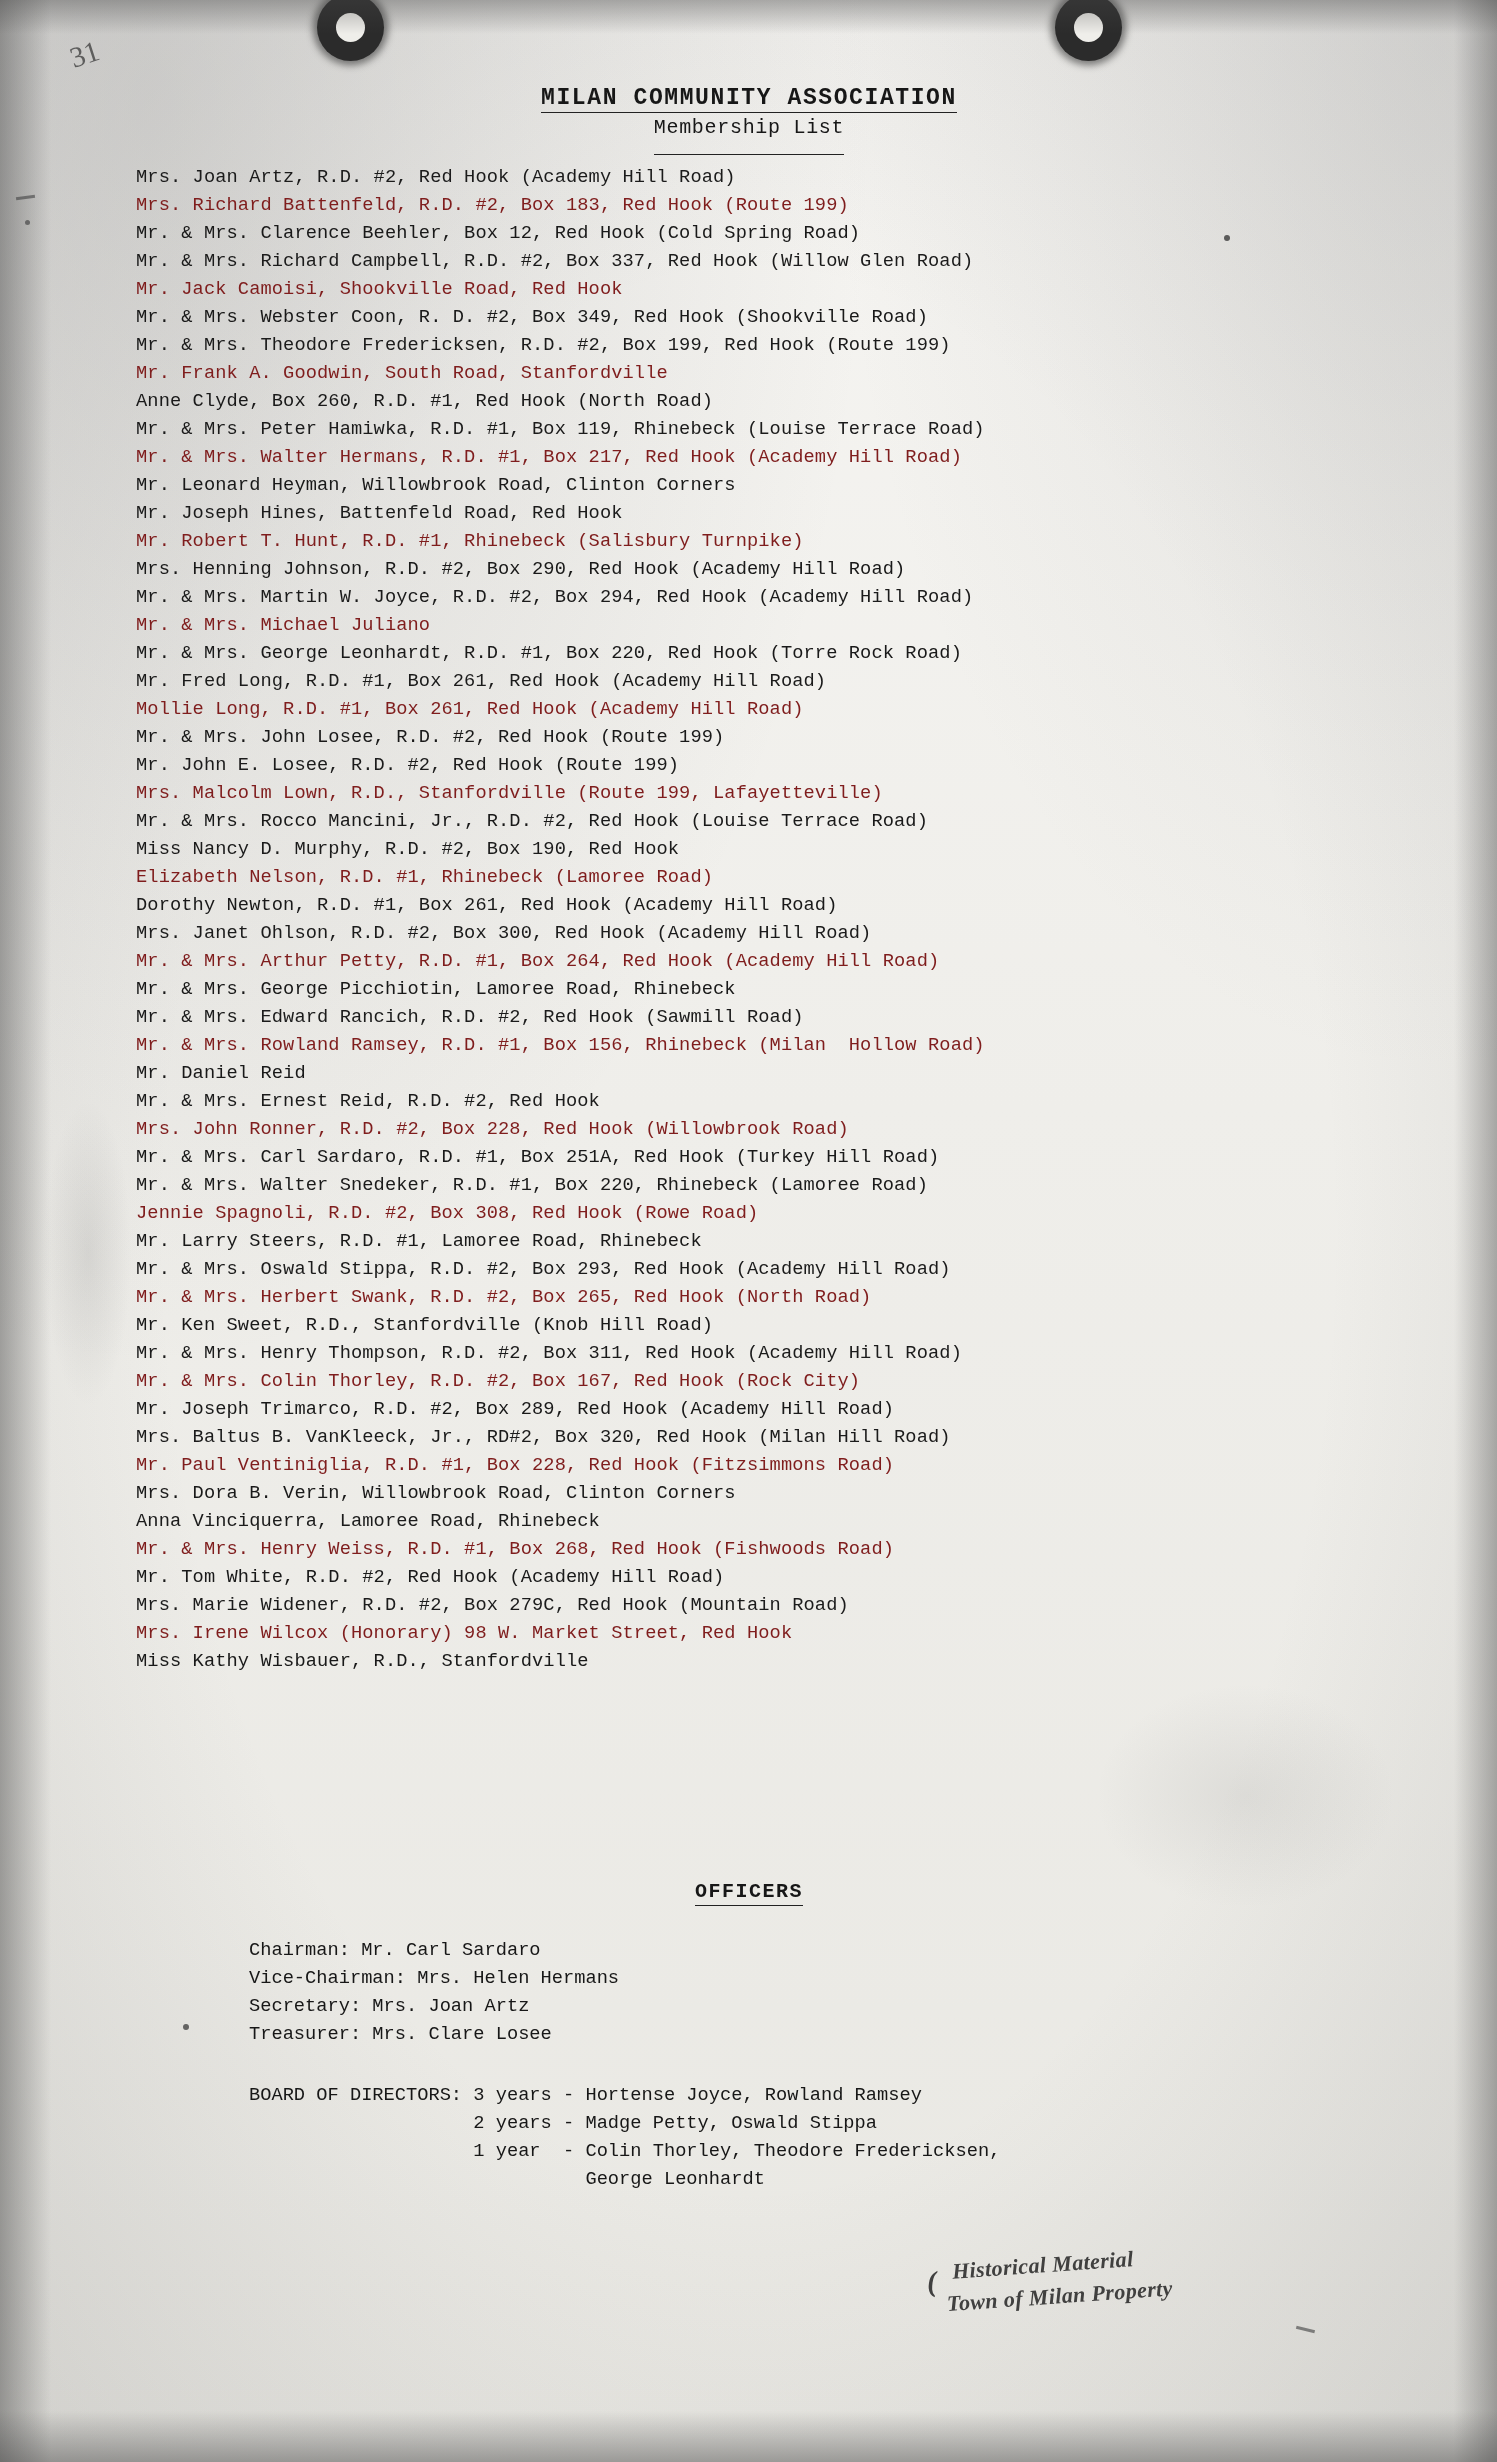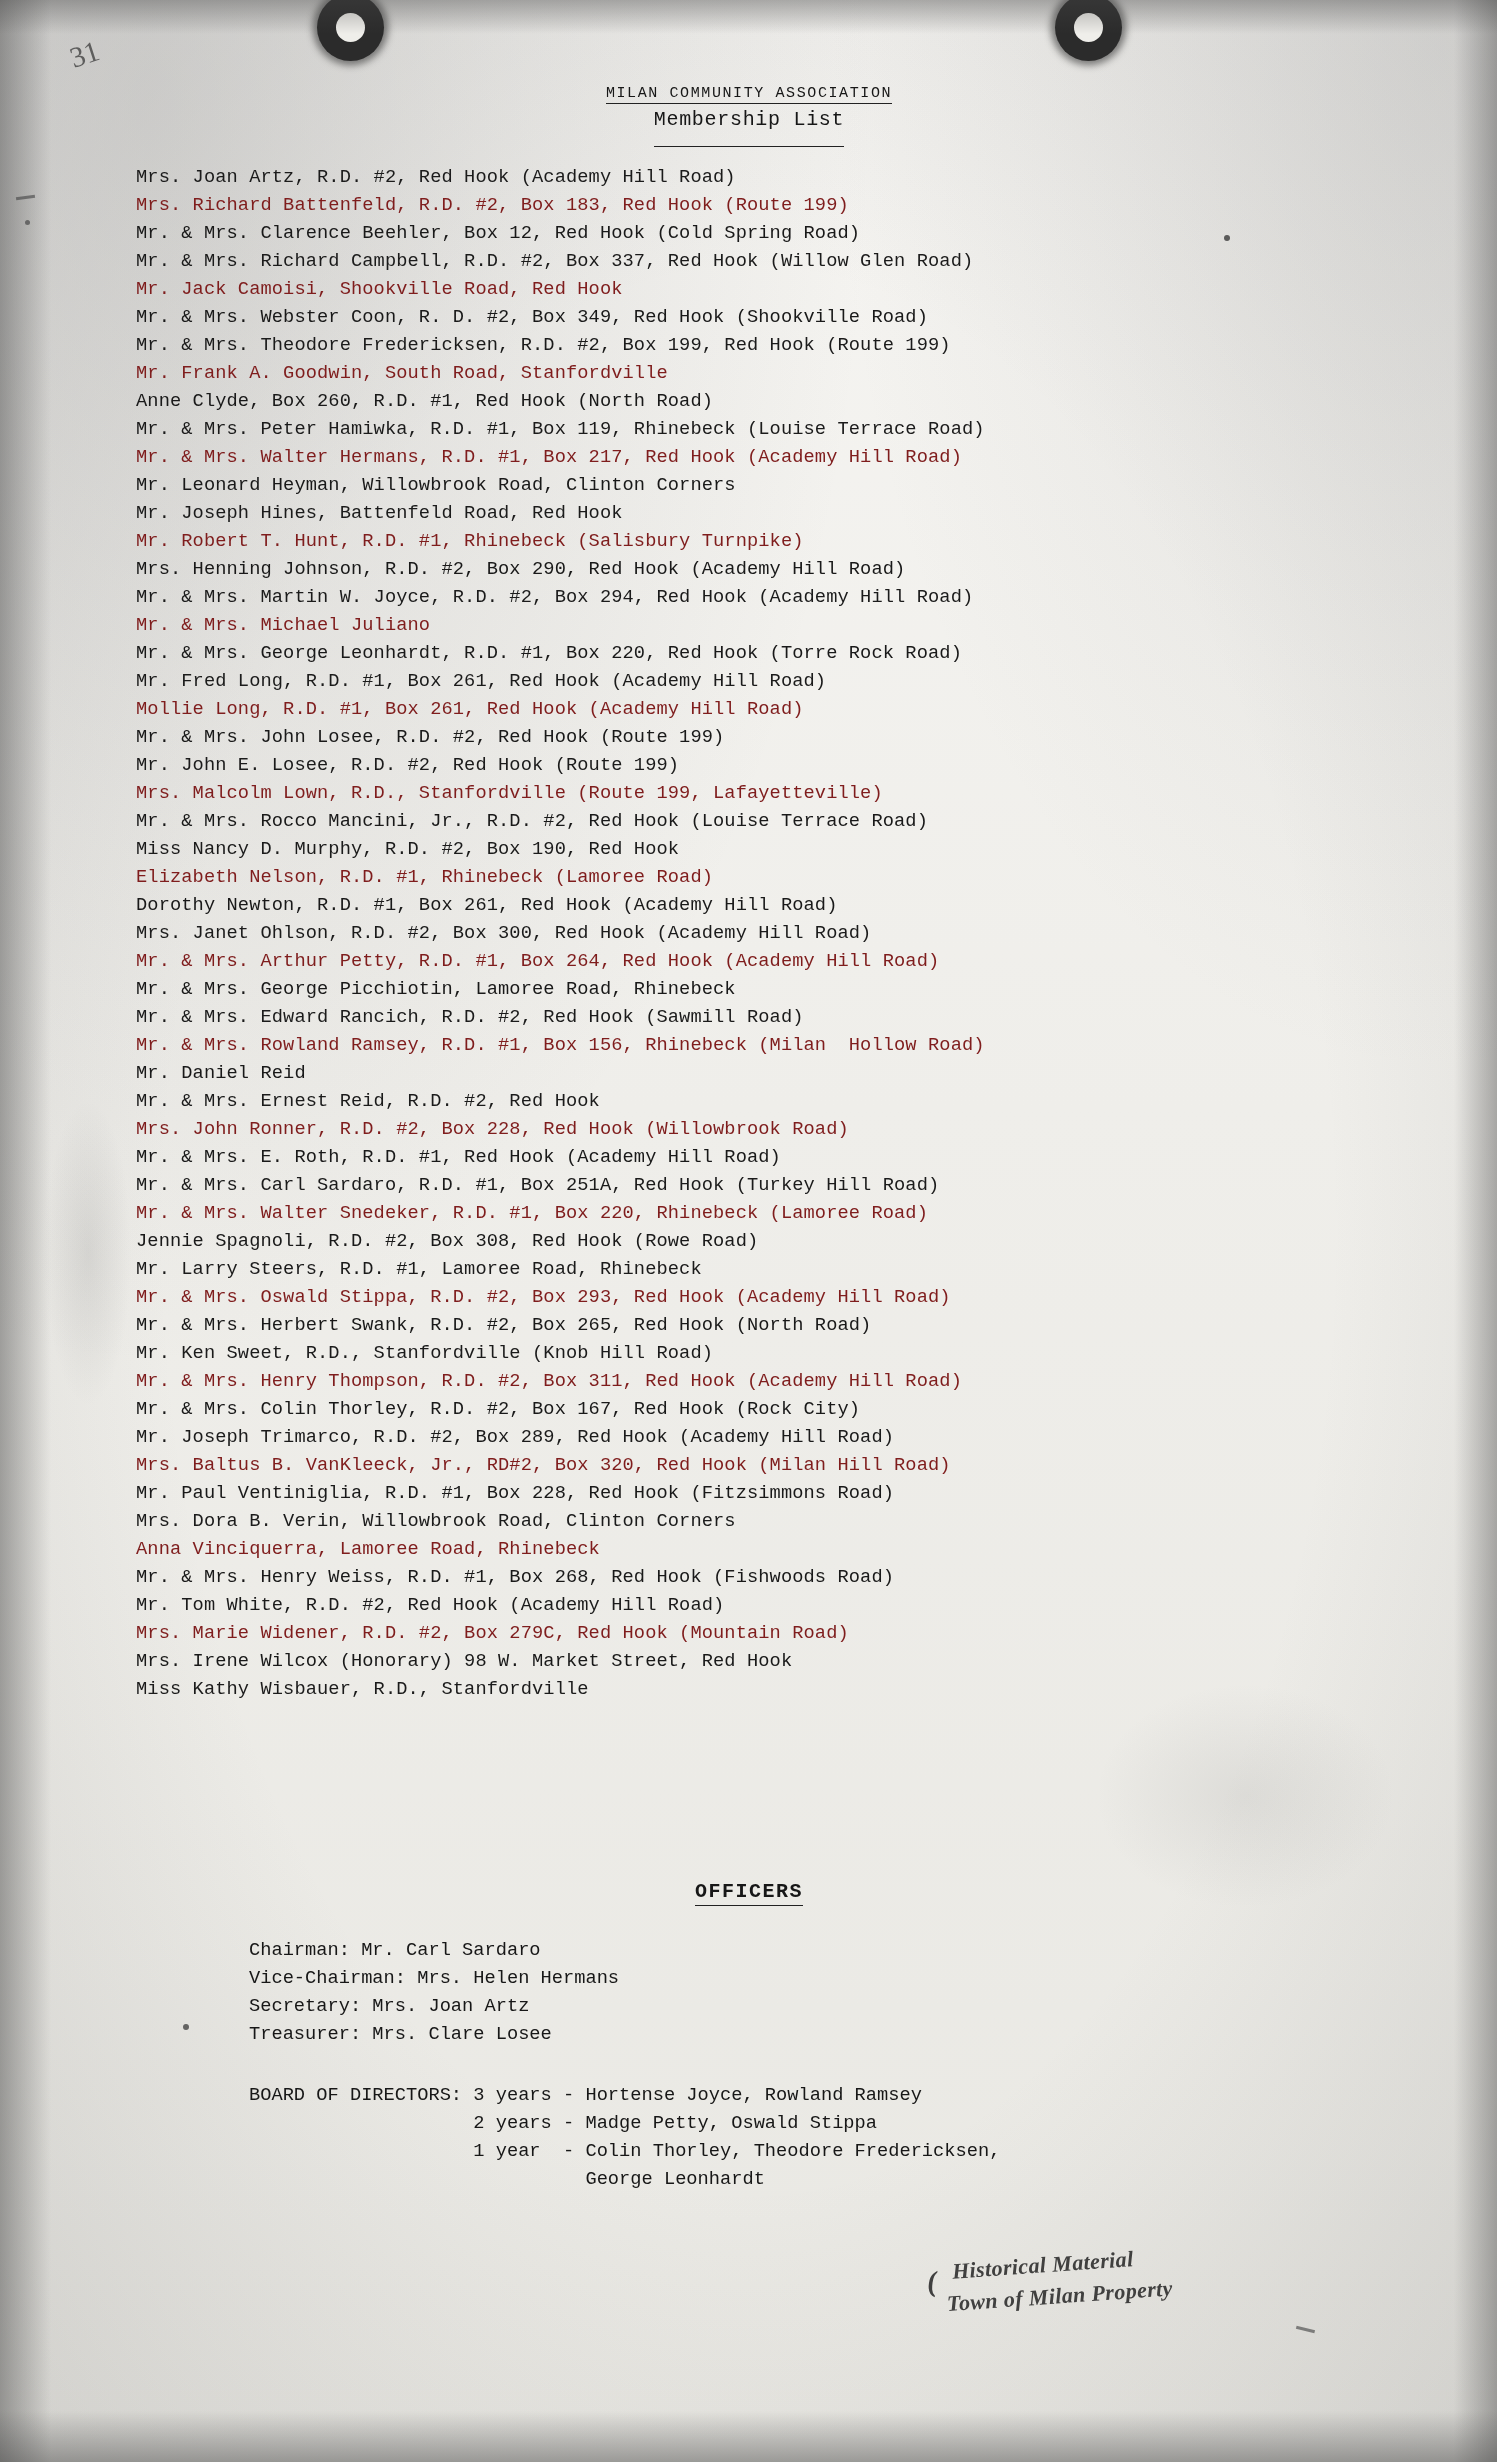--- a/index.html
+++ b/index.html
@@ -128,23 +128,23 @@
   }
 
   .doc-title-block {
     position: absolute;
     left: 0;
     top: 86px;
     width: 100%;
     text-align: center;
   }
   .doc-title {
-    font-size: 15px;
+    font-size: 23px;
     letter-spacing: 1.6px;
-    font-weight: 400;
+    font-weight: 700;
     display: inline-block;
     border-bottom: 1.5px solid #222;
     padding-bottom: 0.7px;
     line-height: 1.1;
   }
   .doc-subtitle {
     font-size: 20px;
     letter-spacing: 0.7px;
     margin-top: 4.4px;
     display: inline-block;
@@ -298,21 +298,20 @@
     <div class="member-line">Elizabeth Nelson, R.D. #1, Rhinebeck (Lamoree Road)</div>
     <div class="member-line">Dorothy Newton, R.D. #1, Box 261, Red Hook (Academy Hill Road)</div>
     <div class="member-line">Mrs. Janet Ohlson, R.D. #2, Box 300, Red Hook (Academy Hill Road)</div>
     <div class="member-line">Mr. &amp; Mrs. Arthur Petty, R.D. #1, Box 264, Red Hook (Academy Hill Road)</div>
     <div class="member-line">Mr. &amp; Mrs. George Picchiotin, Lamoree Road, Rhinebeck</div>
     <div class="member-line">Mr. &amp; Mrs. Edward Rancich, R.D. #2, Red Hook (Sawmill Road)</div>
     <div class="member-line">Mr. &amp; Mrs. Rowland Ramsey, R.D. #1, Box 156, Rhinebeck (Milan  Hollow Road)</div>
     <div class="member-line">Mr. Daniel Reid</div>
     <div class="member-line">Mr. &amp; Mrs. Ernest Reid, R.D. #2, Red Hook</div>
     <div class="member-line">Mrs. John Ronner, R.D. #2, Box 228, Red Hook (Willowbrook Road)</div>
-    <div class="member-line">Mr. &amp; Mrs. E. Roth, R.D. #1, Red Hook (Academy Hill Road)</div>
     <div class="member-line">Mr. &amp; Mrs. Carl Sardaro, R.D. #1, Box 251A, Red Hook (Turkey Hill Road)</div>
     <div class="member-line">Mr. &amp; Mrs. Walter Snedeker, R.D. #1, Box 220, Rhinebeck (Lamoree Road)</div>
     <div class="member-line">Jennie Spagnoli, R.D. #2, Box 308, Red Hook (Rowe Road)</div>
     <div class="member-line">Mr. Larry Steers, R.D. #1, Lamoree Road, Rhinebeck</div>
     <div class="member-line">Mr. &amp; Mrs. Oswald Stippa, R.D. #2, Box 293, Red Hook (Academy Hill Road)</div>
     <div class="member-line">Mr. &amp; Mrs. Herbert Swank, R.D. #2, Box 265, Red Hook (North Road)</div>
     <div class="member-line">Mr. Ken Sweet, R.D., Stanfordville (Knob Hill Road)</div>
     <div class="member-line">Mr. &amp; Mrs. Henry Thompson, R.D. #2, Box 311, Red Hook (Academy Hill Road)</div>
     <div class="member-line">Mr. &amp; Mrs. Colin Thorley, R.D. #2, Box 167, Red Hook (Rock City)</div>
     <div class="member-line">Mr. Joseph Trimarco, R.D. #2, Box 289, Red Hook (Academy Hill Road)</div>

